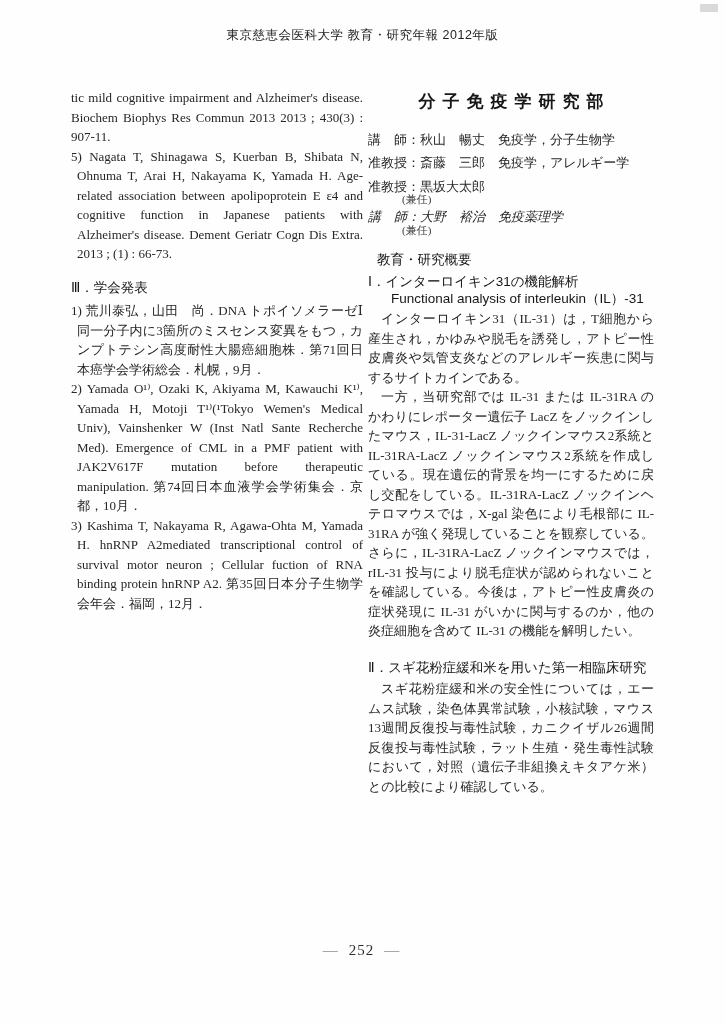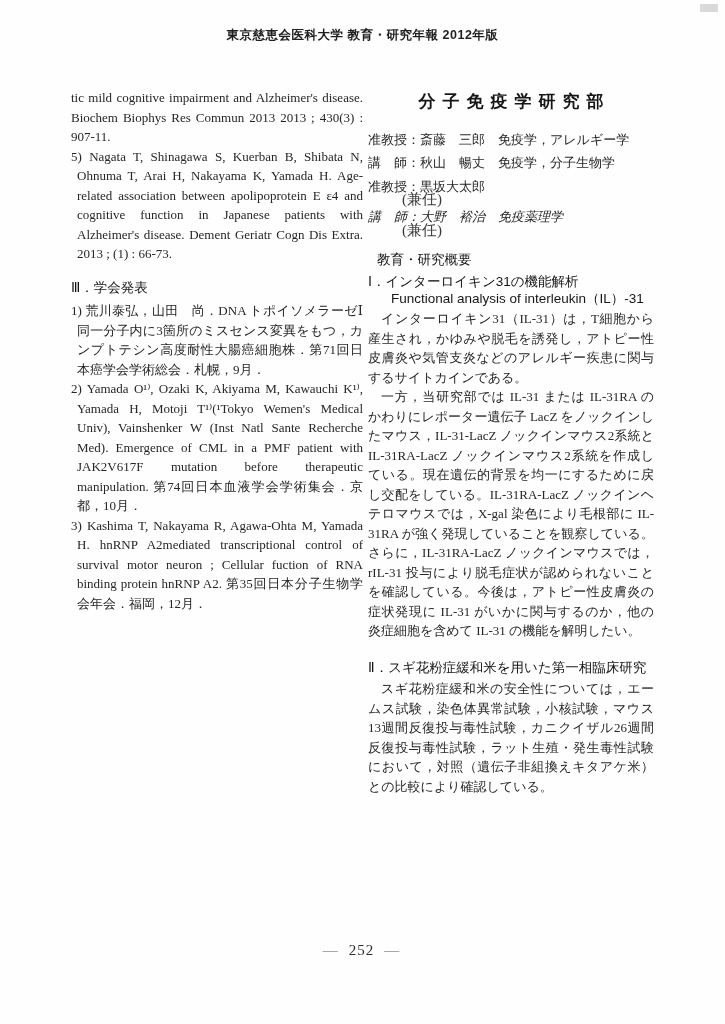--- a/index.html
+++ b/index.html
@@ -10,21 +10,21 @@
     font-family:"Liberation Serif","DejaVu Serif",serif;
     color:#262626;
     overflow:hidden;
   }
   .page{position:absolute;inset:0;background:#fefefe;}
   
   .running-header{
     position:absolute;top:27px;left:0;width:725px;
     text-align:center;
     font-family:"Liberation Sans","DejaVu Sans",sans-serif;
-    font-size:12.5px;font-weight:700;color:#1f1f1f;letter-spacing:.5px;
+    font-size:12.5px;font-weight:400;color:#1f1f1f;letter-spacing:.5px;
   }
   .scan-artifact{
     position:absolute;top:4px;left:700px;width:18px;height:8px;
     background:#d9d9d9;border-radius:1px;
   }
   
   .col{position:absolute;top:88px;font-size:13px;line-height:19.5px;text-align:justify;}
   .col-left{left:71px;width:292px;}
   .col-right{left:368px;width:286px;}
   .frag{margin-left:6px;}
@@ -41,21 +41,21 @@
     font-family:"Liberation Sans","DejaVu Sans",sans-serif;
     font-weight:700;font-size:17px;color:#161616;
     letter-spacing:7px;text-indent:7px;
     margin:4px 0 18px 0;
   }
   .staff{margin-bottom:14px;}
   .staff-row{display:flex;align-items:flex-start;margin-bottom:4px;}
   .staff-label{width:130px;flex:0 0 130px;}
   .staff-field{flex:1;text-align:left;}
   .staff-note{
-    font-size:15px;color:#3a3a3a;margin:-3px 0 2px 34px;line-height:12px;
+    font-size:11px;color:#3a3a3a;margin:-3px 0 2px 34px;line-height:12px;
   }
   .overview-head{margin:4px 0 4px 9px;}
   .sec1-head{padding-left:23px;text-indent:-23px;margin:2px 0 2px 0;line-height:17px;}
   .para{text-indent:13px;margin:0;}
   .sec2-head{margin:17px 0 2px 0;}
   
   .footer{
     position:absolute;top:942px;left:0;width:723px;text-align:center;
     font-size:15px;color:#2e2e2e;letter-spacing:1px;
   }
@@ -81,26 +81,26 @@
     <p class="hang" style="margin:0;"><span>2)</span> <span>Yamada O¹⁾, Ozaki K, Akiyama M, Kawauchi K¹⁾, Yamada H, Motoji T¹⁾(¹Tokyo Wemen's Medical Univ), Vainshenker W (Inst Natl Sante Recherche Med). Emergence of CML in a PMF patient with JAK2V617F mutation before therapeutic manipulation. 第74回日本血液学会学術集会．京都，10月．</span></p>
 
     <p class="hang" style="margin:0;"><span>3)</span> <span>Kashima T, Nakayama R, Agawa-Ohta M, Yamada H. hnRNP A2mediated transcriptional control of survival motor neuron ; Cellular fuction of RNA binding protein hnRNP A2. 第35回日本分子生物学会年会．福岡，12月．</span></p>
   </div>
 
   <div class="col col-right">
     <div class="dept-title">分子免疫学研究部</div>
 
     <div class="staff">
       <div class="staff-row">
+        <span class="staff-label">講　師：秋山　暢丈</span>
+        <span class="staff-field">免疫学，分子生物学</span>
+      </div>
+      <div class="staff-row">
         <span class="staff-label">准教授：斎藤　三郎</span>
         <span class="staff-field">免疫学，アレルギー学</span>
-      </div>
-      <div class="staff-row">
-        <span class="staff-label">講　師：秋山　暢丈</span>
-        <span class="staff-field">免疫学，分子生物学</span>
       </div>
       <div class="staff-row" style="margin-bottom:0;">
         <span class="staff-label">准教授：黒坂大太郎</span>
       </div>
       <div class="staff-note">(兼任)</div>
       <div class="staff-row" style="margin-bottom:0;font-style:italic;">
         <span class="staff-label">講　師：大野　裕治</span>
         <span class="staff-field">免疫薬理学</span>
       </div>
       <div class="staff-note">(兼任)</div>

